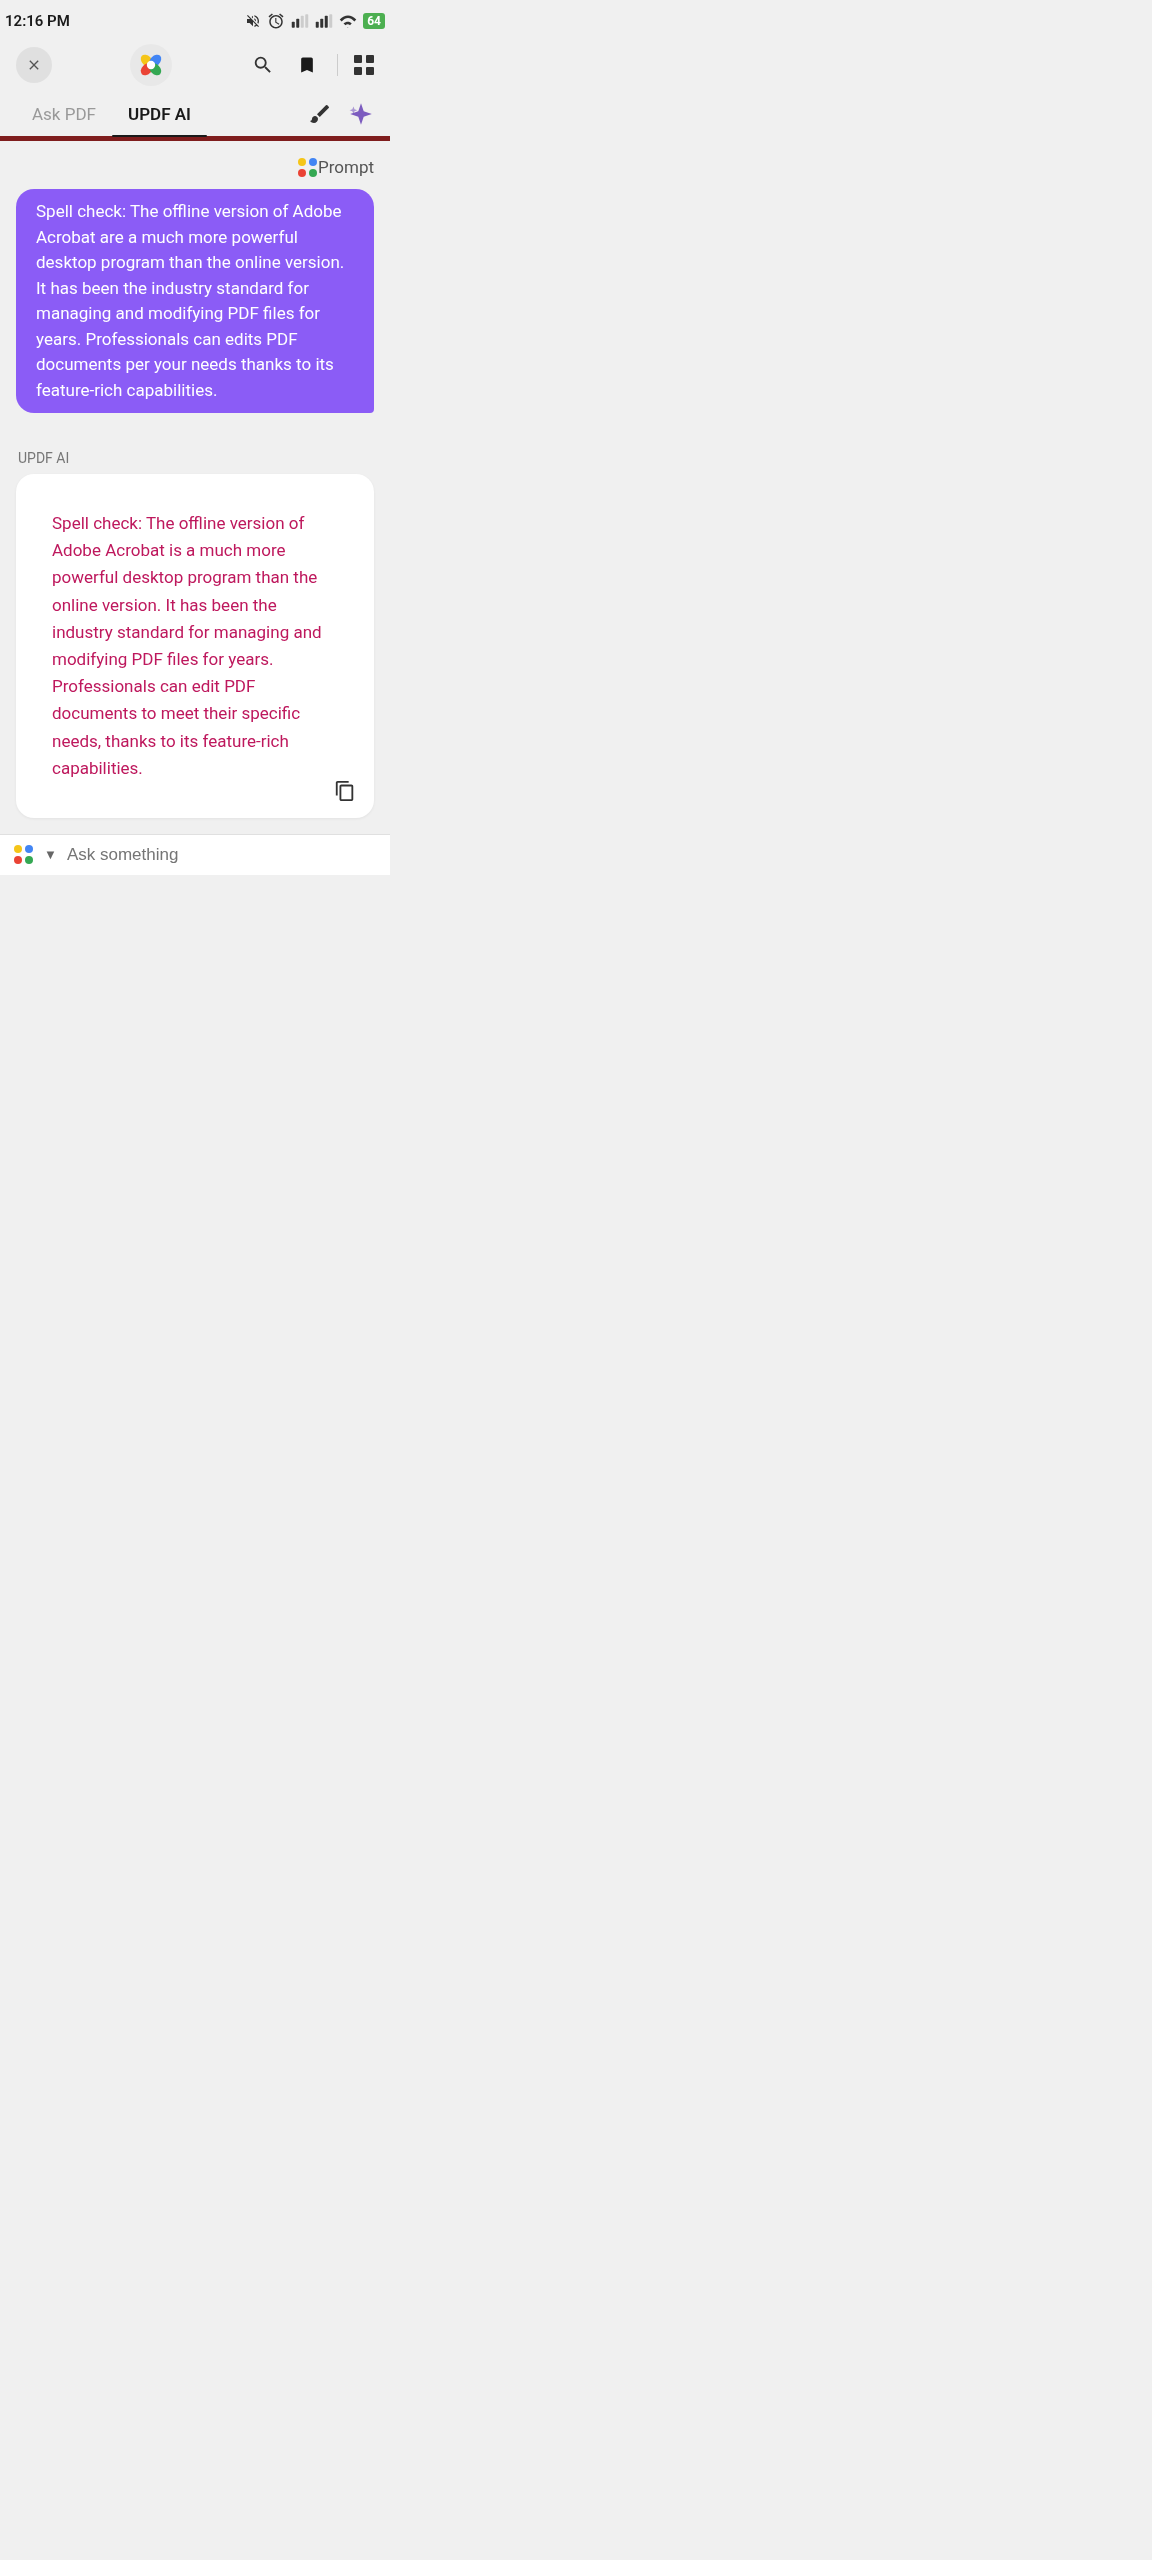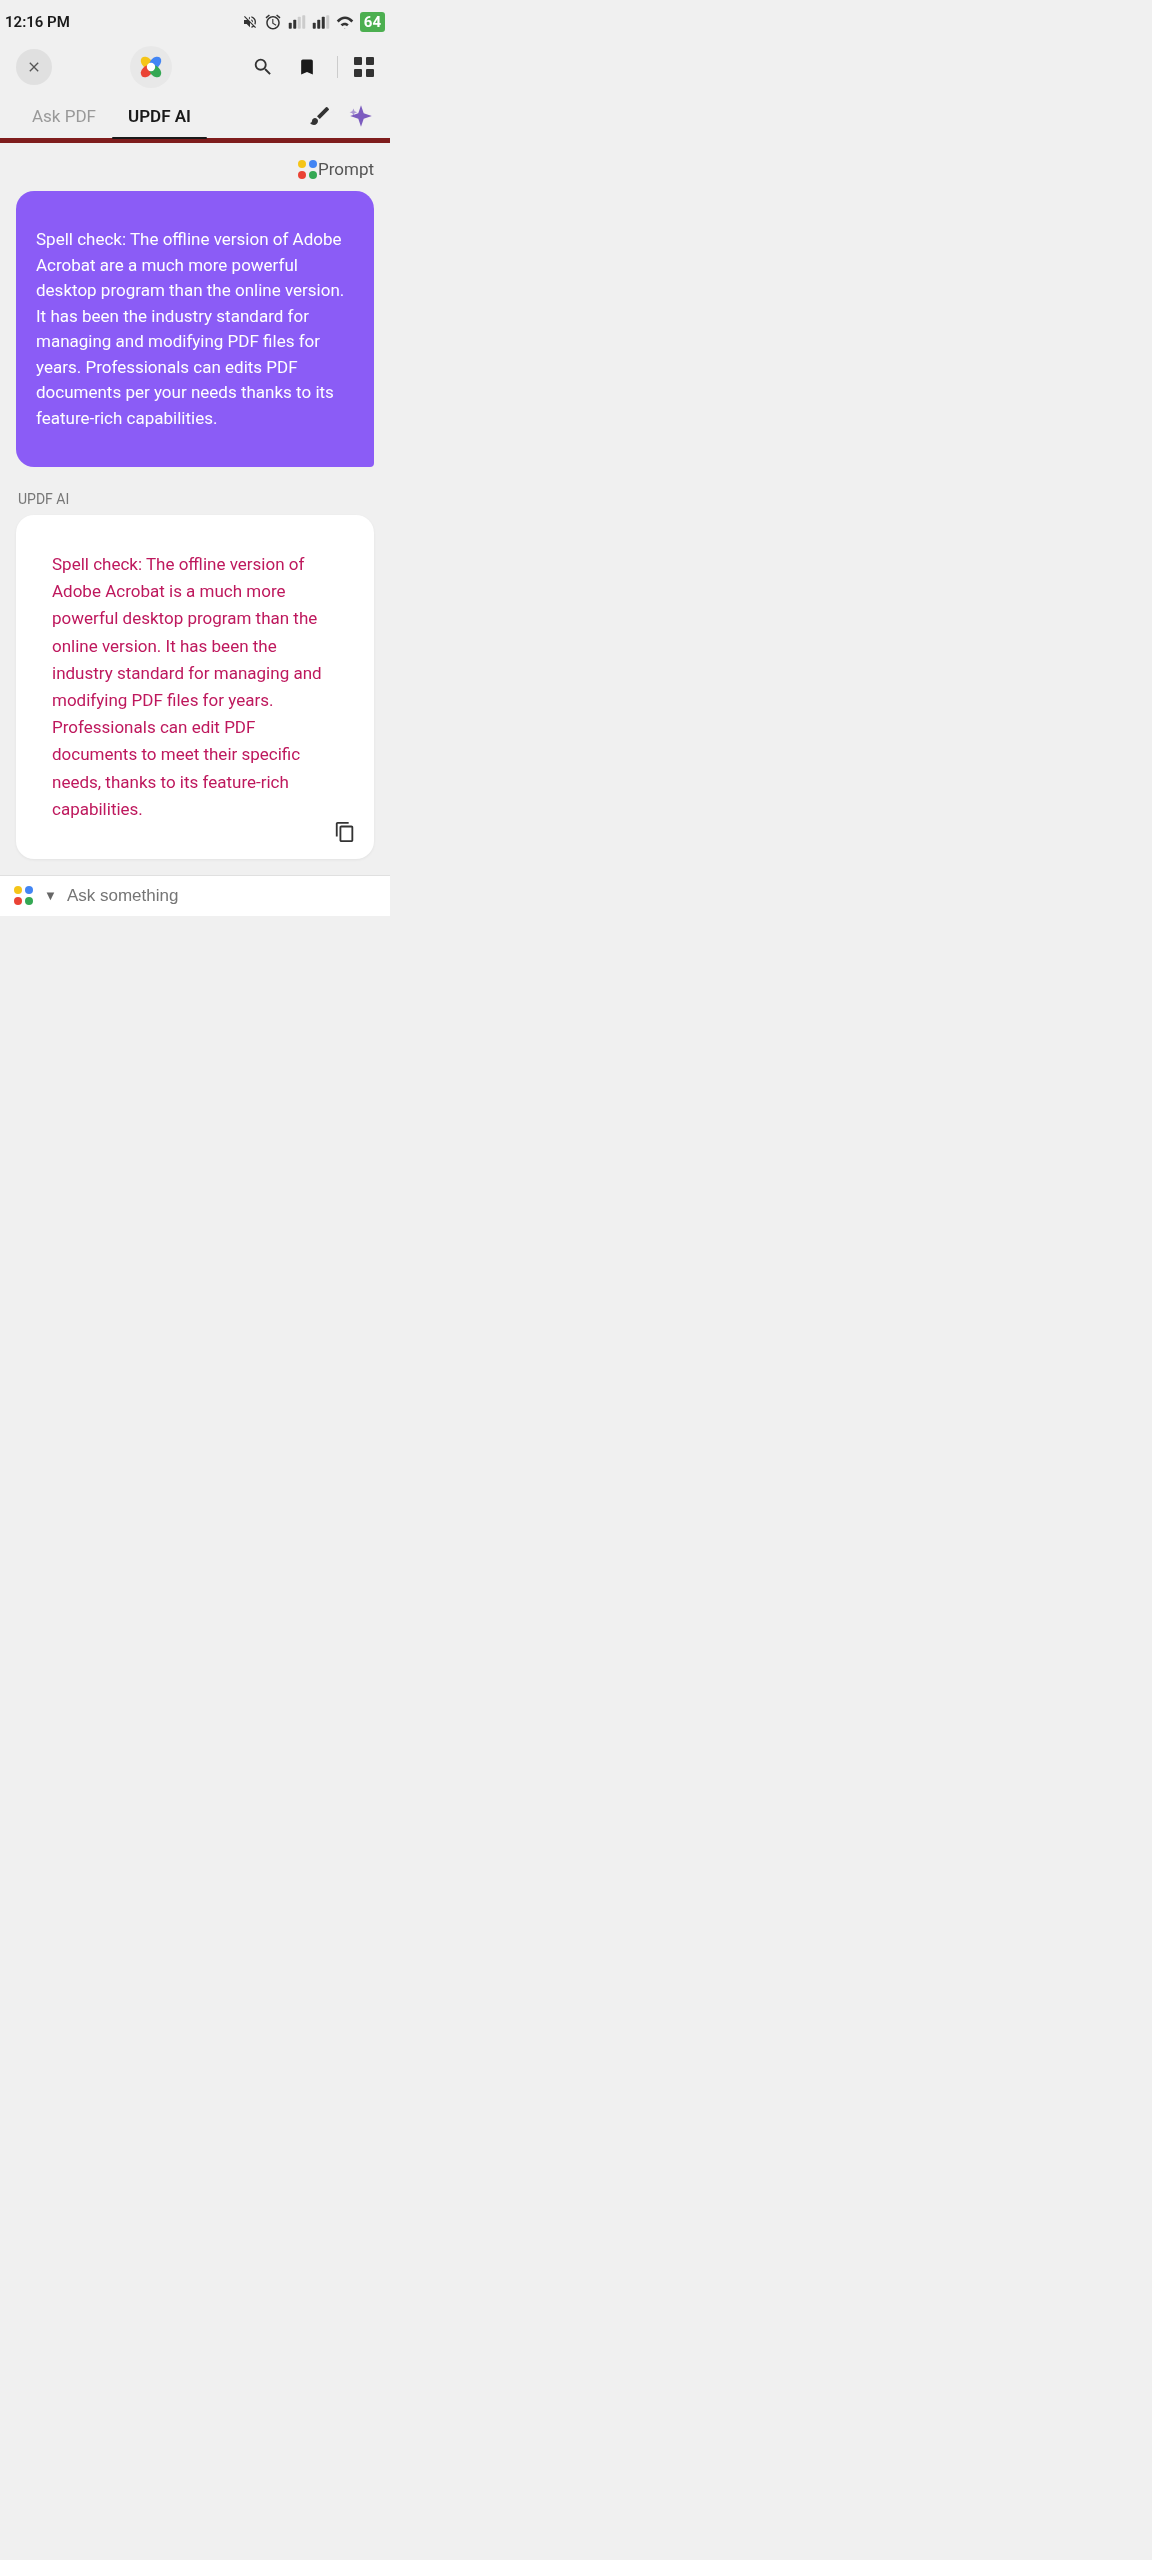--- a/index.html
+++ b/index.html
@@ -41,21 +41,21 @@
       gap: 6px;
     }
 
     .status-icons svg {
       fill: #1a1a1a;
     }
 
     .battery-green {
       background: #4caf50;
       color: white;
-      font-size: 15px;
+      font-size: 12px;
       font-weight: bold;
       padding: 1px 4px;
       border-radius: 3px;
     }
 
     
     .top-nav {
       background-color: #f0f0f0;
       padding: 6px 16px 6px;
       display: flex;
@@ -217,22 +217,22 @@
 
     .prompt-label {
       font-size: 17px;
       color: #555;
     }
 
     
     .user-bubble {
       background: #8b5cf6;
       border-radius: 18px 18px 4px 18px;
-      padding: 36px 20px;
-      margin-bottom: 24px;
+      padding: 10px 20px;
+      margin-bottom: 37px;
       color: white;
       font-size: 17px;
       line-height: 1.5;
     }
 
     
     .ai-label {
       font-size: 14px;
       color: #777;
       margin-bottom: 8px;

